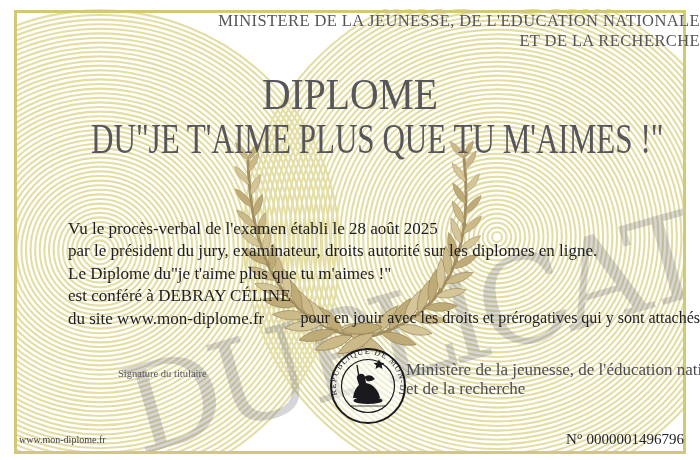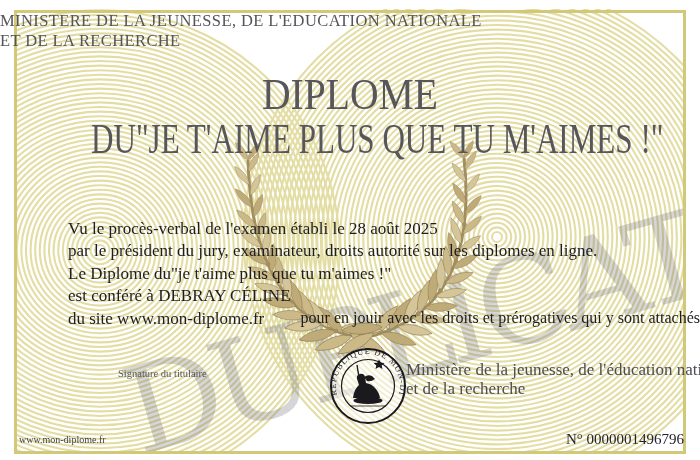--- a/index.html
+++ b/index.html
@@ -4,21 +4,21 @@
 <style>
   html,body{margin:0;padding:0;background:#ffffff;}
   .cert{
     position:relative;width:700px;height:460px;background:#ffffff;
     overflow:hidden;font-family:"Liberation Serif","DejaVu Serif",serif;
   }
   .cert svg.deco{position:absolute;left:0;top:0;}
   .frame{position:absolute;left:14px;right:14px;top:10px;bottom:6px;
     border:3px solid #d2c877;pointer-events:none;}
   .txt{position:absolute;white-space:nowrap;}
-  .header{top:11px;left:0;right:0;text-align:left;
+  .header{top:11px;left:0;right:0;text-align:right;
     font-size:16.5px;line-height:20px;color:#54545a;letter-spacing:.4px;}
   .title{top:68px;left:0;width:700px;text-align:center;font-size:45px;
     color:#56565b;transform:scaleX(.88);transform-origin:350px 50%;}
   .subtitle{top:115px;left:0;width:700px;text-align:center;font-size:42px;
     color:#56565b;transform:scaleX(.74);transform-origin:350px 50%;}
   .body-block{left:68px;top:189px;font-size:17px;line-height:22.4px;color:#1d1d22;margin-top:29px;}
   .grant{top:309px;left:0;right:0;text-align:right;font-size:16px;color:#1d1d22;}
   .sig{left:118px;top:368px;width:170px;font-size:10.5px;color:#55555c;}
   .ministry{left:406px;top:360px;font-size:17px;line-height:19px;color:#4c4c55;}
   .website{left:19px;top:434px;font-size:10px;color:#3f3f45;}

